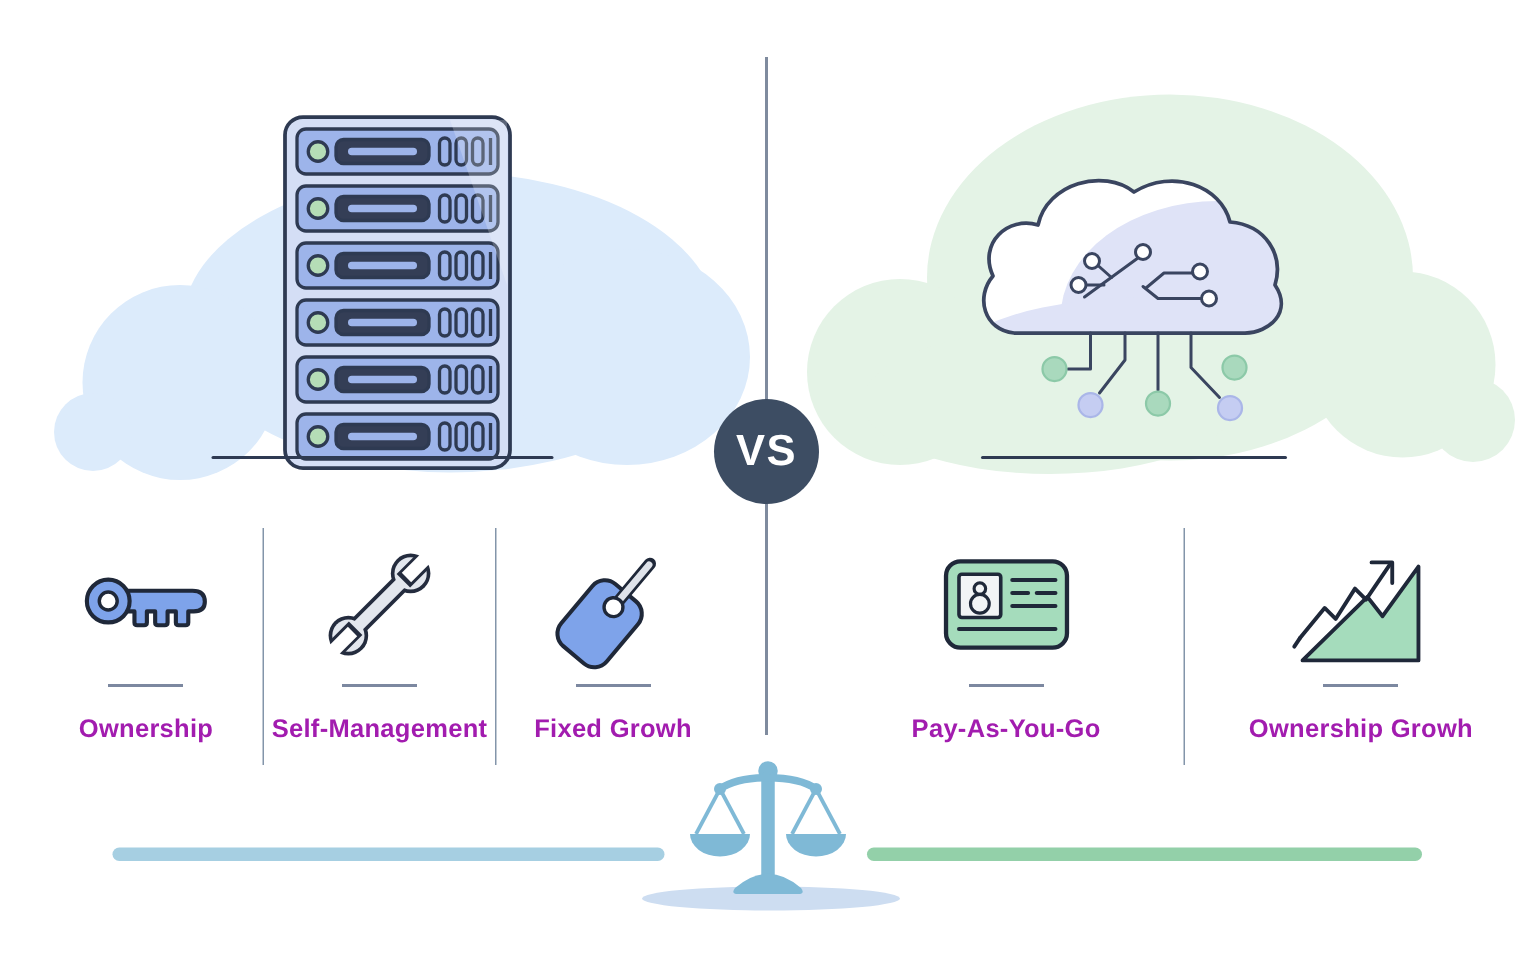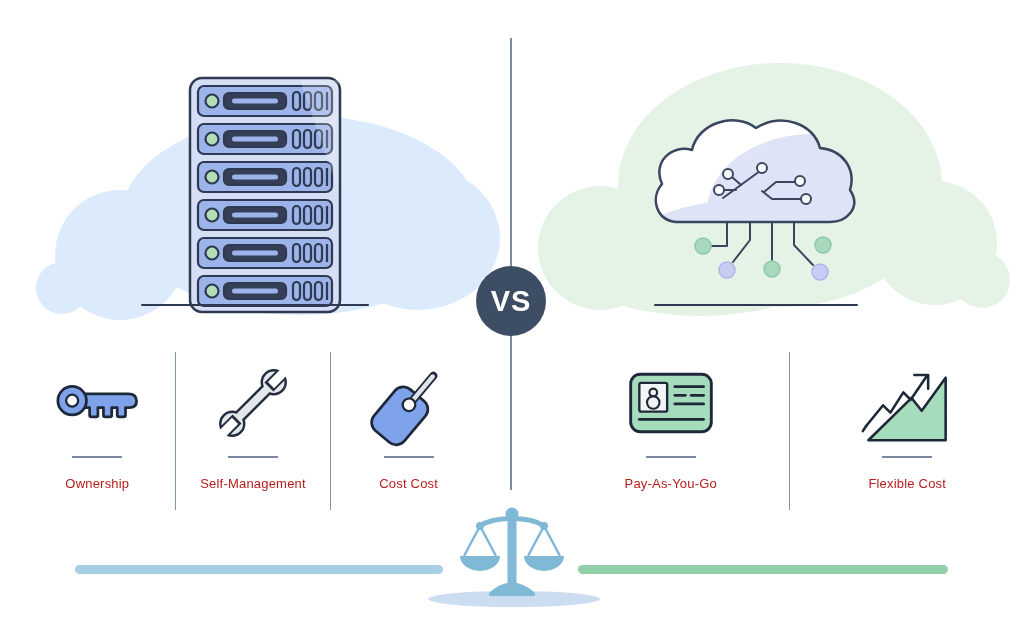--- a/index.html
+++ b/index.html
@@ -18,21 +18,21 @@
   .features.left{left:20px;width:466px;}
   .features.right{left:553px;width:472px;}
   .fcol{
     flex:1;display:flex;flex-direction:column;align-items:center;justify-content:flex-start;
     padding-top:2px;
   }
   .fcol + .fcol{border-left:1.5px solid #8395aa;}
   .icon-box{height:98px;display:flex;align-items:center;justify-content:center;}
   .sep{width:50px;height:2px;background:#7c88a0;margin-top:4px;}
   .flabel{
-    margin-top:18px;font-size:13px;font-weight:normal;color:#b91c1c;letter-spacing:.2px;
+    margin-top:18px;font-size:17px;font-weight:bold;color:#a21caf;letter-spacing:.2px;
     white-space:nowrap;
   }
   .bar{position:absolute;top:565px;height:9px;border-radius:5px;}
   .bar.blue{left:75px;width:368px;background:#a6cfe2;}
   .bar.green{left:578px;width:370px;background:#93d0a9;}
   .scale-svg{position:absolute;left:402px;top:500px;}
 </style>
 </head>
 <body>
 
@@ -230,21 +230,21 @@
         <svg width="90" height="94" viewBox="0 0 100 104">
           <g transform="rotate(40 50 54)">
             <rect x="28" y="40" width="44" height="60" rx="12" fill="#7ea3ea" stroke="#1f2839" stroke-width="3"></rect>
             <line x1="50" y1="50" x2="50" y2="12" stroke="#1f2839" stroke-width="9" stroke-linecap="round"></line>
             <line x1="50" y1="49" x2="50" y2="13" stroke="#dfe3ea" stroke-width="5" stroke-linecap="round"></line>
             <circle cx="50" cy="54" r="7" fill="#ffffff" stroke="#1f2839" stroke-width="2.5"></circle>
           </g>
         </svg>
       </div>
       <div class="sep"></div>
-      <div class="flabel">Cost Cost</div>
+      <div class="flabel">Fixed Growh</div>
     </div>
   </div>
 
   <div class="features right">
     <div class="fcol">
       <div class="icon-box">
         <svg width="96" height="78" viewBox="0 0 100 80">
           <rect x="8" y="10" width="84" height="60" rx="10" fill="#a5dcbc" stroke="#1f2839" stroke-width="3"></rect>
           <rect x="17" y="19" width="29" height="30" rx="2" fill="#f2f4f6" stroke="#1f2839" stroke-width="2.5"></rect>
           <circle cx="31.5" cy="29" r="4" fill="none" stroke="#1f2839" stroke-width="2.2"></circle>
@@ -266,21 +266,21 @@
         <svg width="92" height="90" viewBox="0 0 100 95">
           <path d="M 8,88 L 55,42 L 66,56 L 92,20 L 92,88 Z" fill="#a5dcbc" stroke="#1f2839" stroke-width="2.8" stroke-linejoin="round"></path>
           <g stroke="#1f2839" stroke-width="2.8" fill="none" stroke-linecap="round" stroke-linejoin="round">
             <path d="M 2,78 L 6,72"></path>
             <path d="M 6,72 L 24,50 L 32,58 L 46,36 L 54,44 L 71,19"></path>
             <path d="M 58,17 L 73,17 L 73,32"></path>
           </g>
         </svg>
       </div>
       <div class="sep"></div>
-      <div class="flabel">Flexible Cost</div>
+      <div class="flabel">Ownership Growh</div>
     </div>
   </div>
 
   <div class="bar blue"></div>
   <div class="bar green"></div>
 
   <svg class="scale-svg" width="220" height="110" viewBox="0 0 220 110">
     <ellipse cx="112" cy="99" rx="86" ry="8" fill="#cdddf1"></ellipse>
     <g fill="#7fb9d6">
       <circle cx="110" cy="14" r="6.5"></circle>

